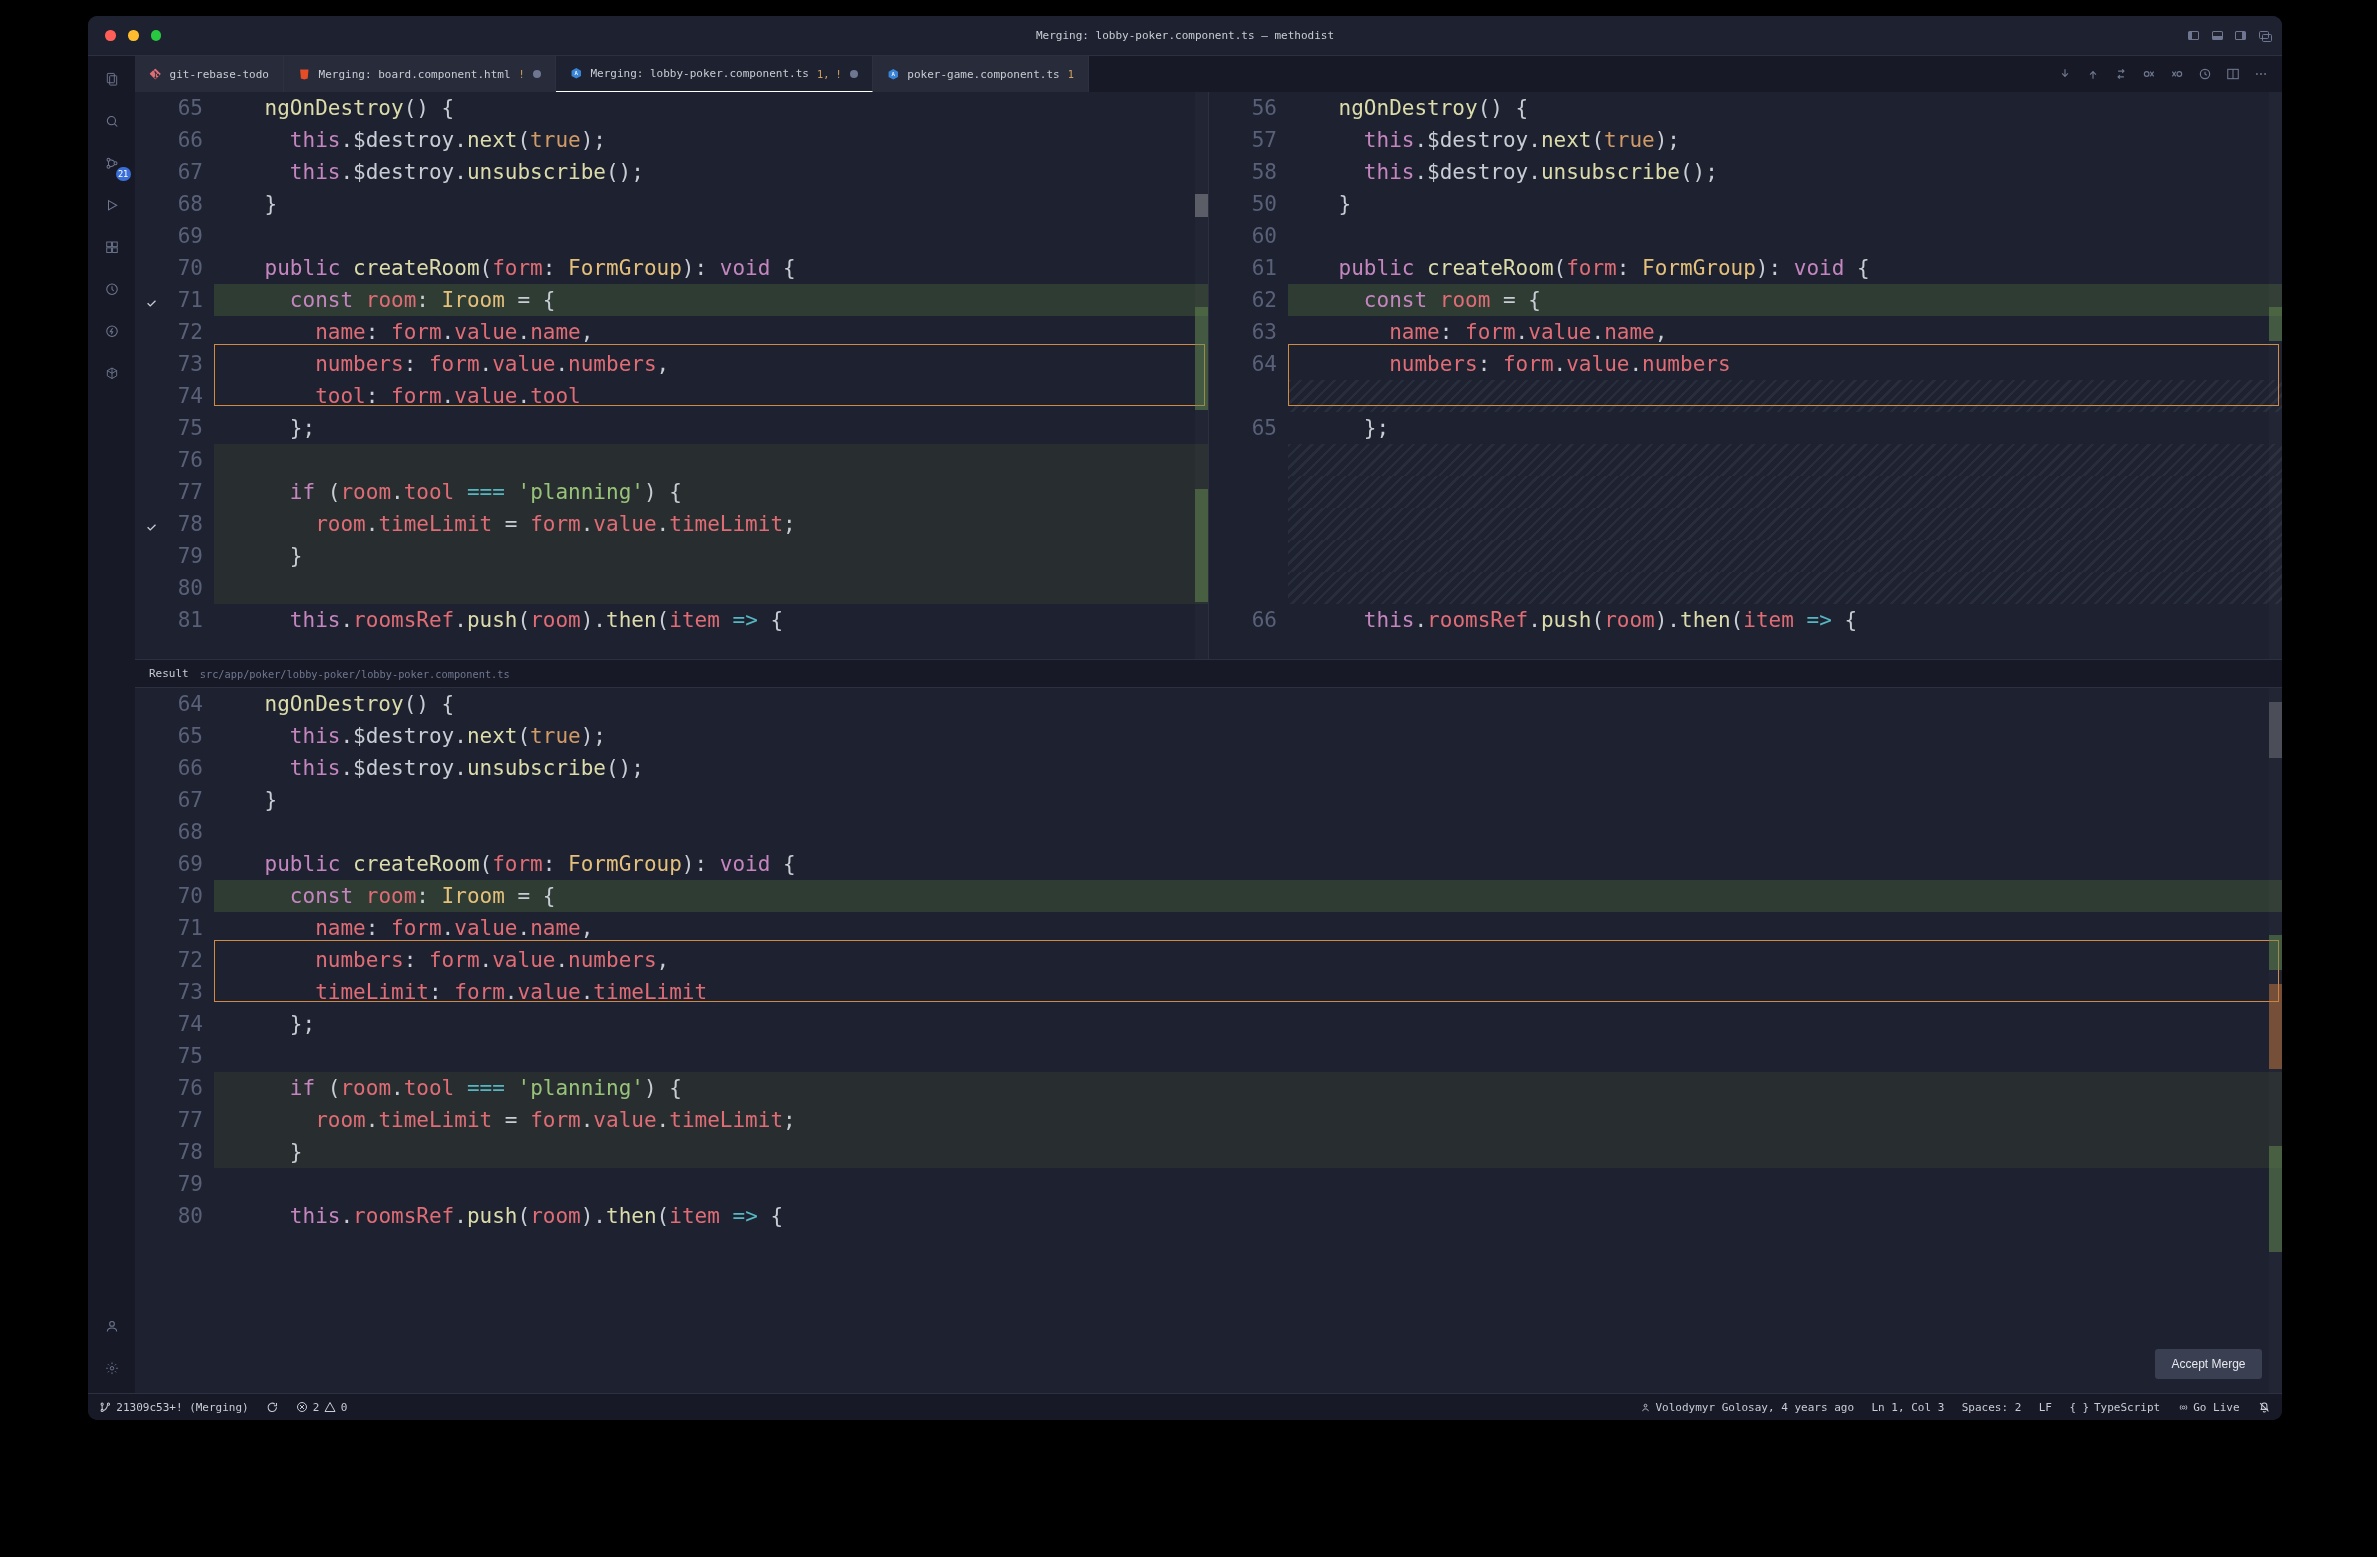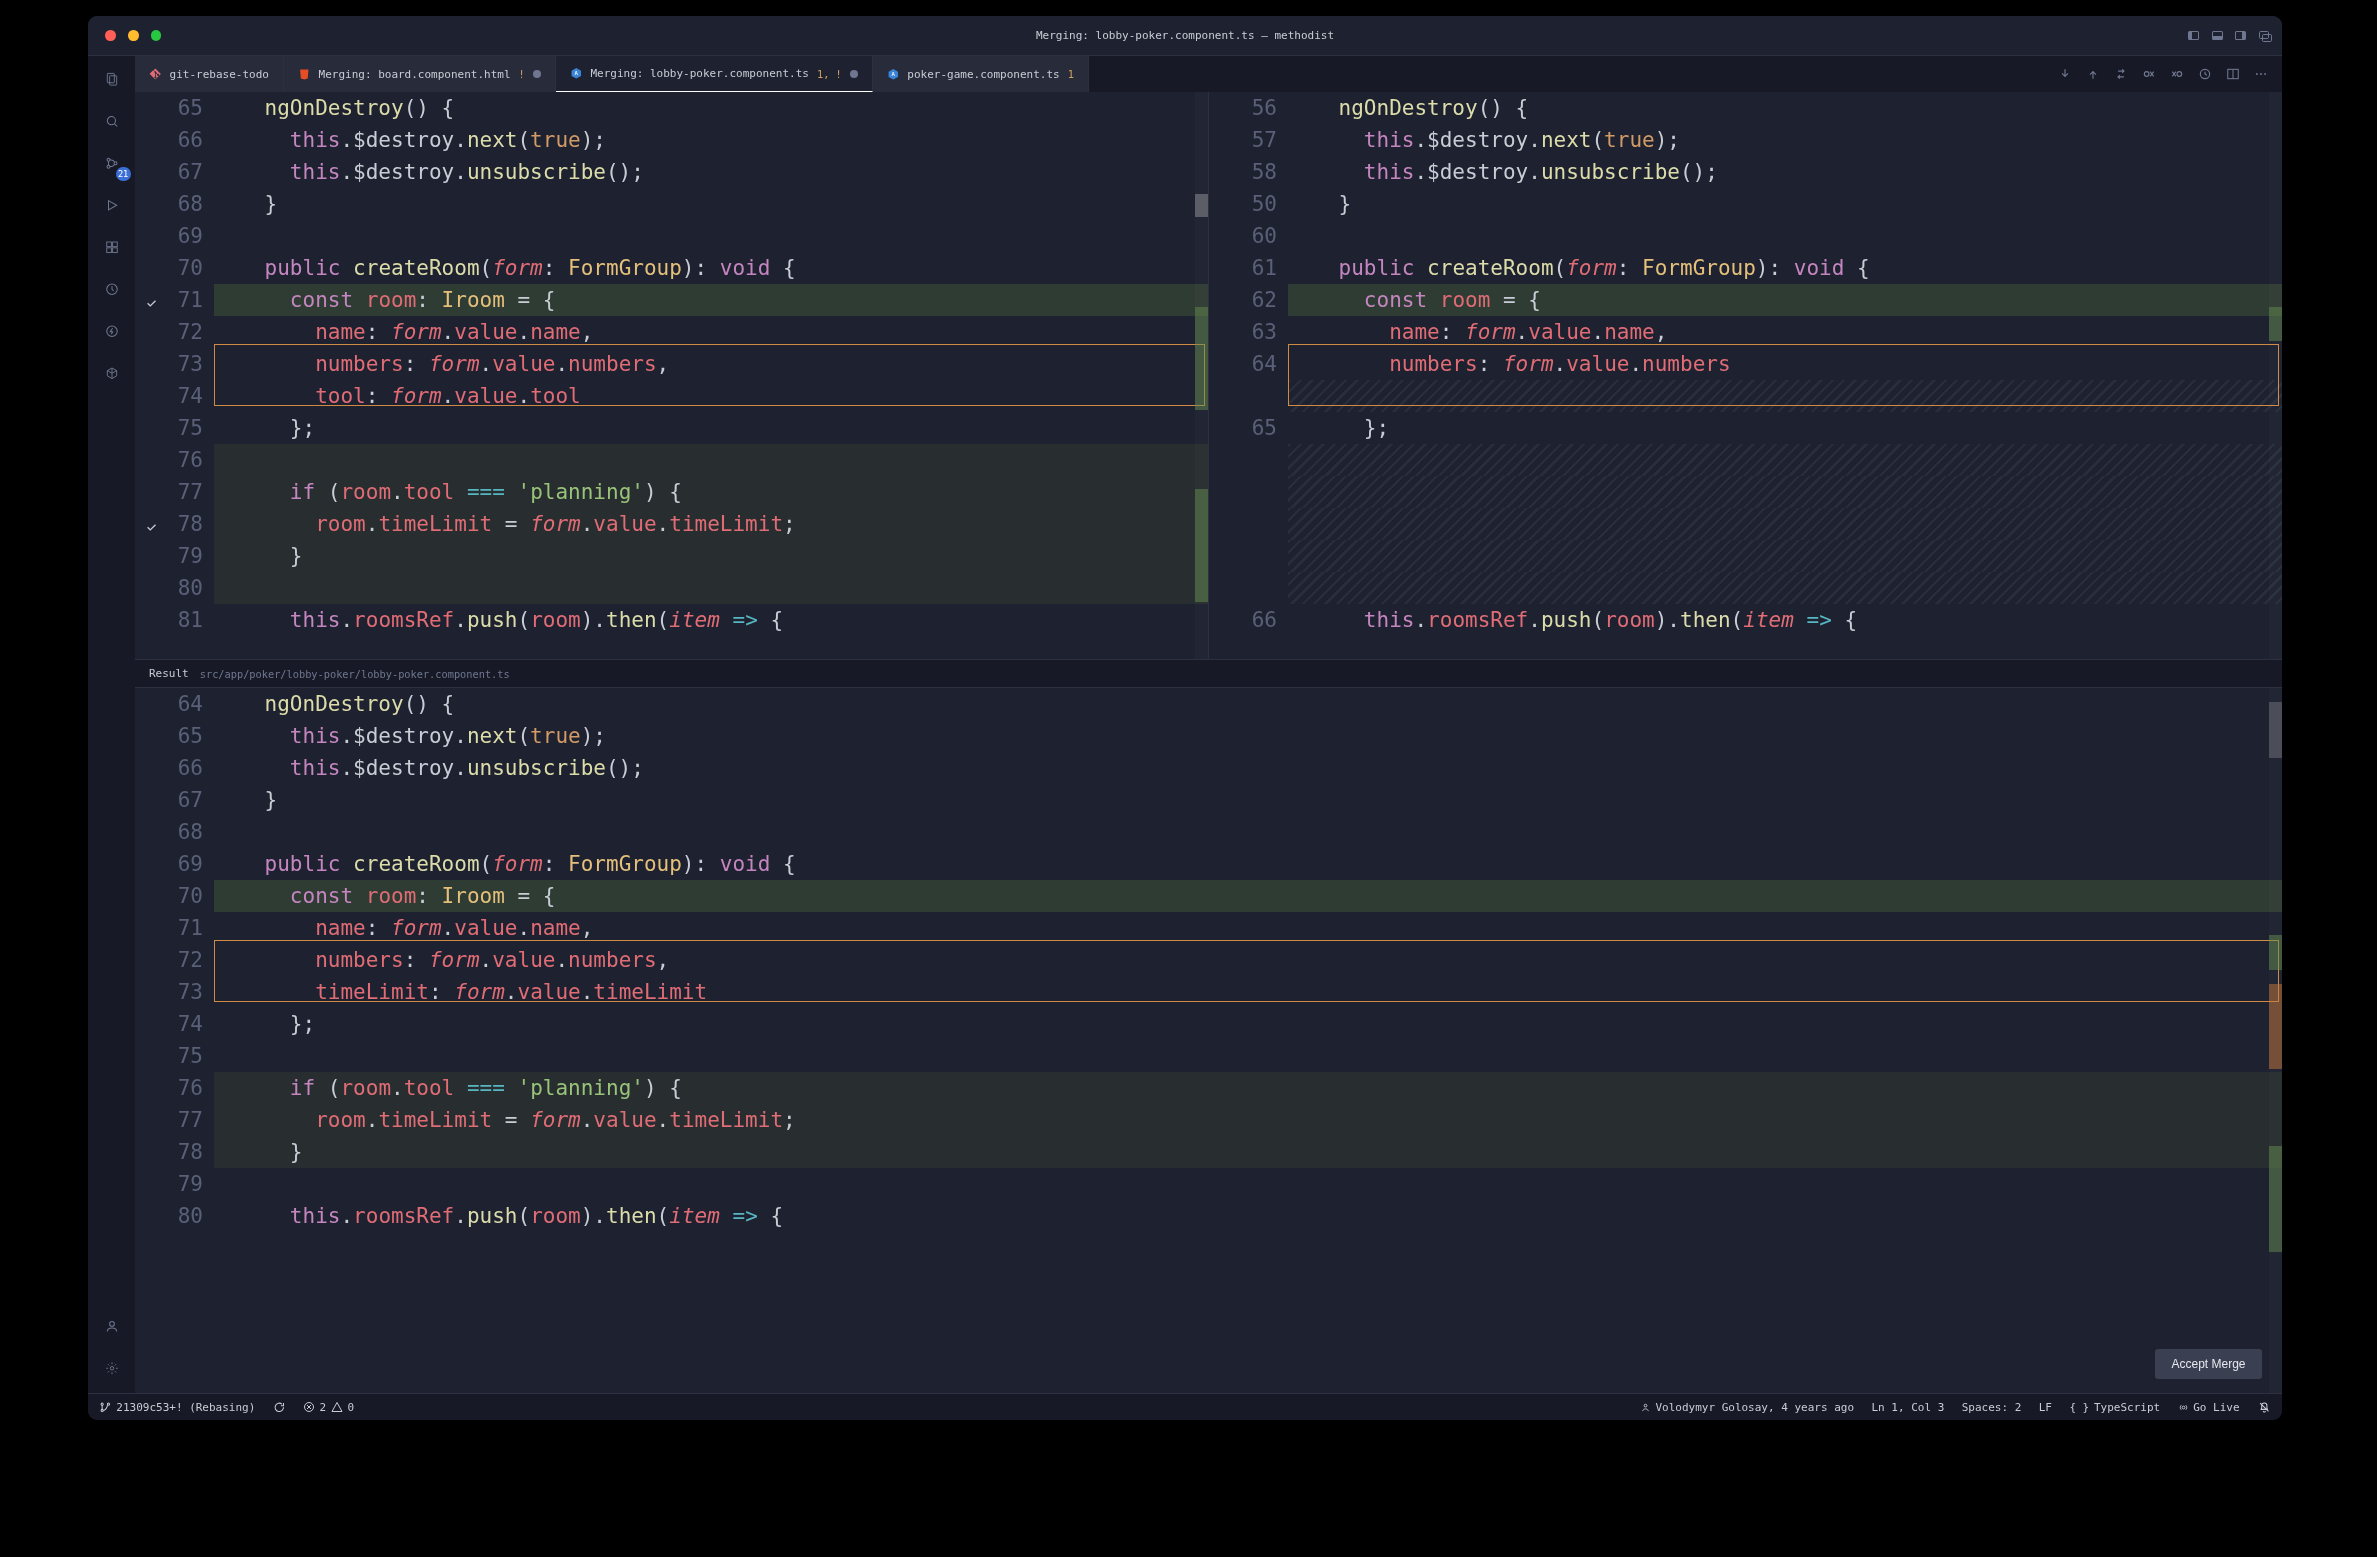--- a/index.html
+++ b/index.html
@@ -91,21 +91,21 @@
   .ovscroll .mark{position:absolute;left:0;right:0}
   
   .kw{color:var(--purple)}
   .fn{color:#dcdcaa}
   .id{color:#e06c75}
   .prop{color:#e06c75}
   .type{color:#e5c07b}
   .str{color:#98c379}
   .num{color:#d19a66}
   .op{color:#56b6c2}
-  .it{font-style:italic}
+  .it{}
   
   .result-head{height:28px;display:flex;align-items:center;gap:11px;padding-left:14px;
     background:var(--bg-dark);font-size:11px;color:var(--fg);border-bottom:0.8px solid var(--border)}
   .result-head .path{color:var(--muted);font-size:10.3px}
   .result-pane{display:flex;flex:1;min-height:0;position:relative}
   .accept-btn{position:absolute;right:20.5px;bottom:14px;background:#3a3f52;color:#e6e8ee;
     border:none;padding:8px 16px;border-radius:3.2px;font-size:12px}
   
   .statusbar{height:27px;background:var(--bg-dark);border-top:0.8px solid var(--border);
     display:flex;align-items:center;padding:0 11px;font-size:11px;color:var(--fg);gap:17.4px}
@@ -483,21 +483,21 @@
   </div>
 
   <div class="statusbar">
     <span class="stat-ico">
       <svg width="12.6" height="12.6" viewBox="0 0 24 24" fill="none" stroke="currentColor" stroke-width="2">
           <circle cx="6" cy="6" r="2"></circle>
           <circle cx="6" cy="18" r="2"></circle>
           <circle cx="18" cy="6" r="2"></circle>
           <path d="M6 8v8M8 18c4 0 8-6 8-10"></path>
         </svg>
-      <span>21309c53+! (Rebasing)</span>
+      <span>21309c53+! (Merging)</span>
     </span>
     <span class="stat-ico">
       <svg width="12.6" height="12.6" viewBox="0 0 24 24" fill="none" stroke="currentColor" stroke-width="2">
           <path d="M20 12a8 8 0 1 1-3-6.2M20 4v5h-5"></path>
         </svg>
     </span>
     <span class="stat-ico">
       <svg width="12" height="12" viewBox="0 0 24 24" fill="none" stroke="currentColor" stroke-width="2">
           <circle cx="12" cy="12" r="9"></circle>
           <path d="M8 8l8 8M16 8l-8 8"></path>

